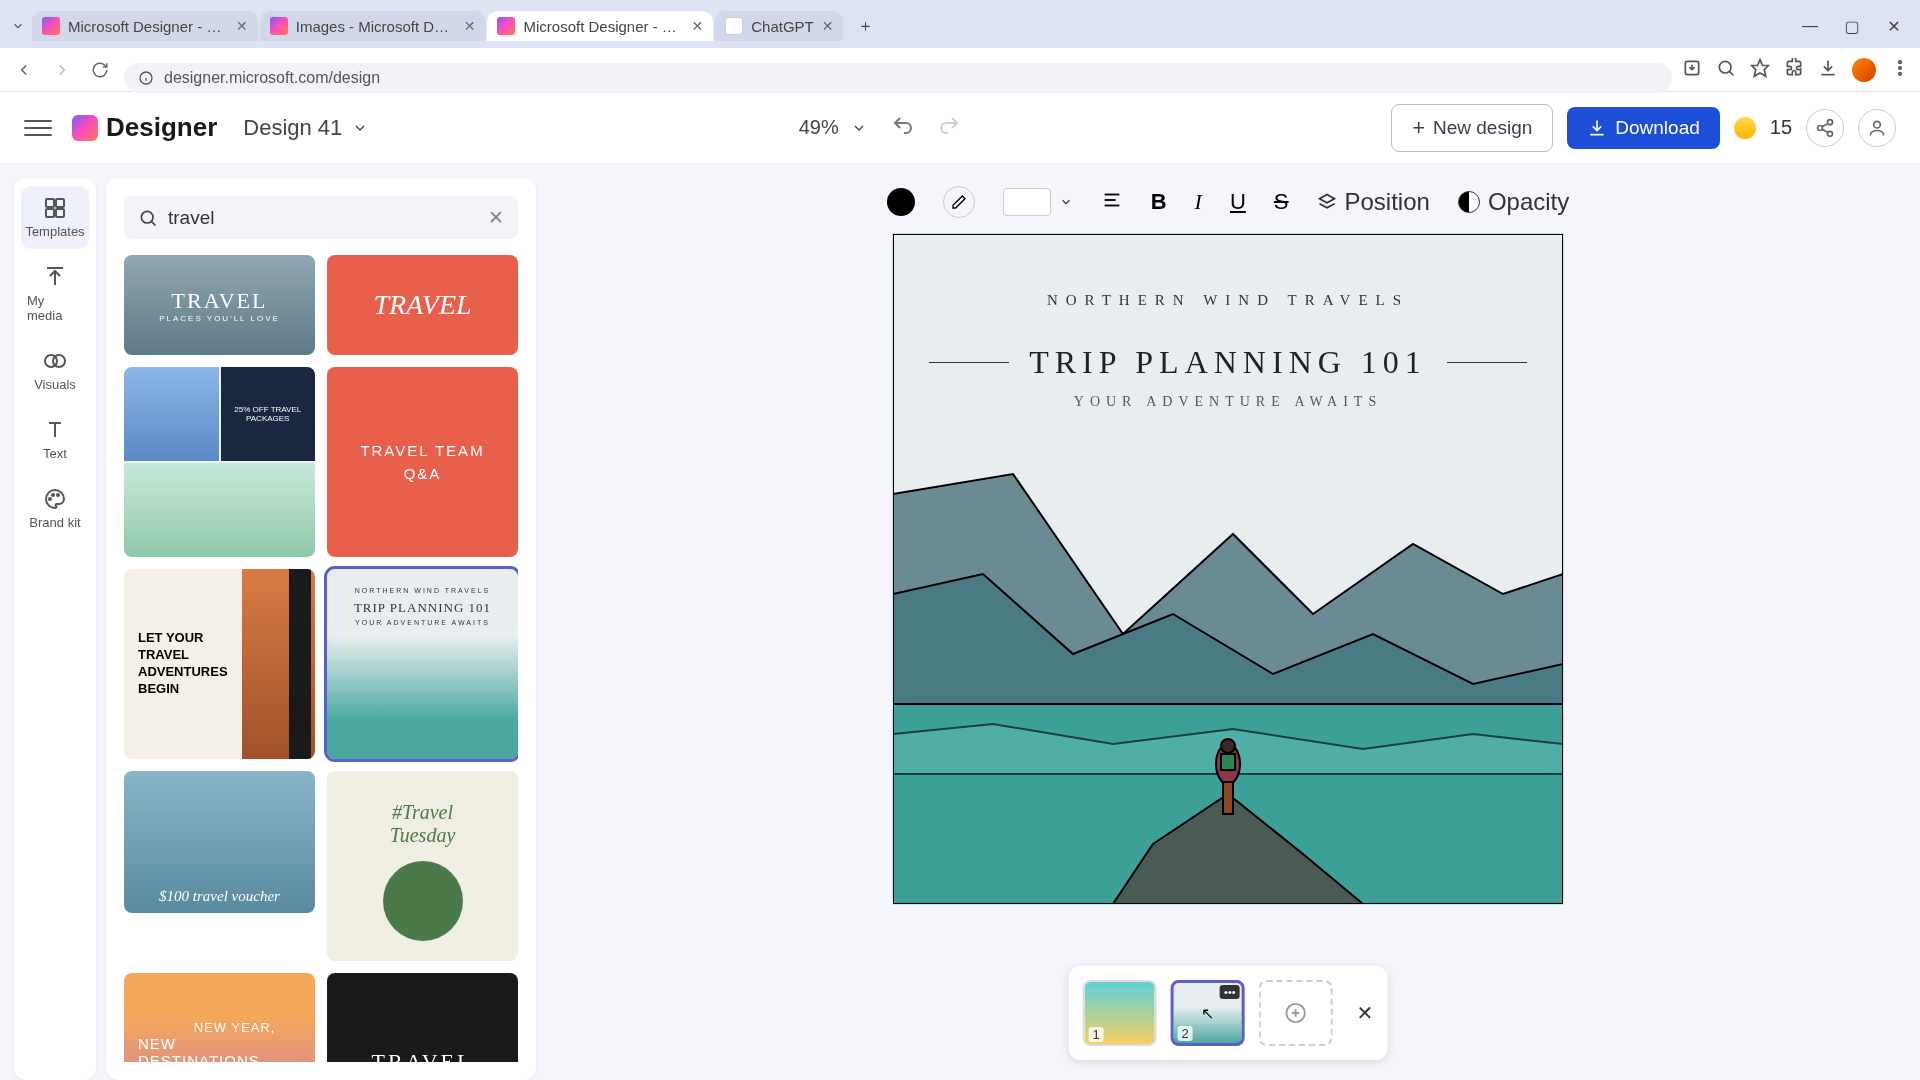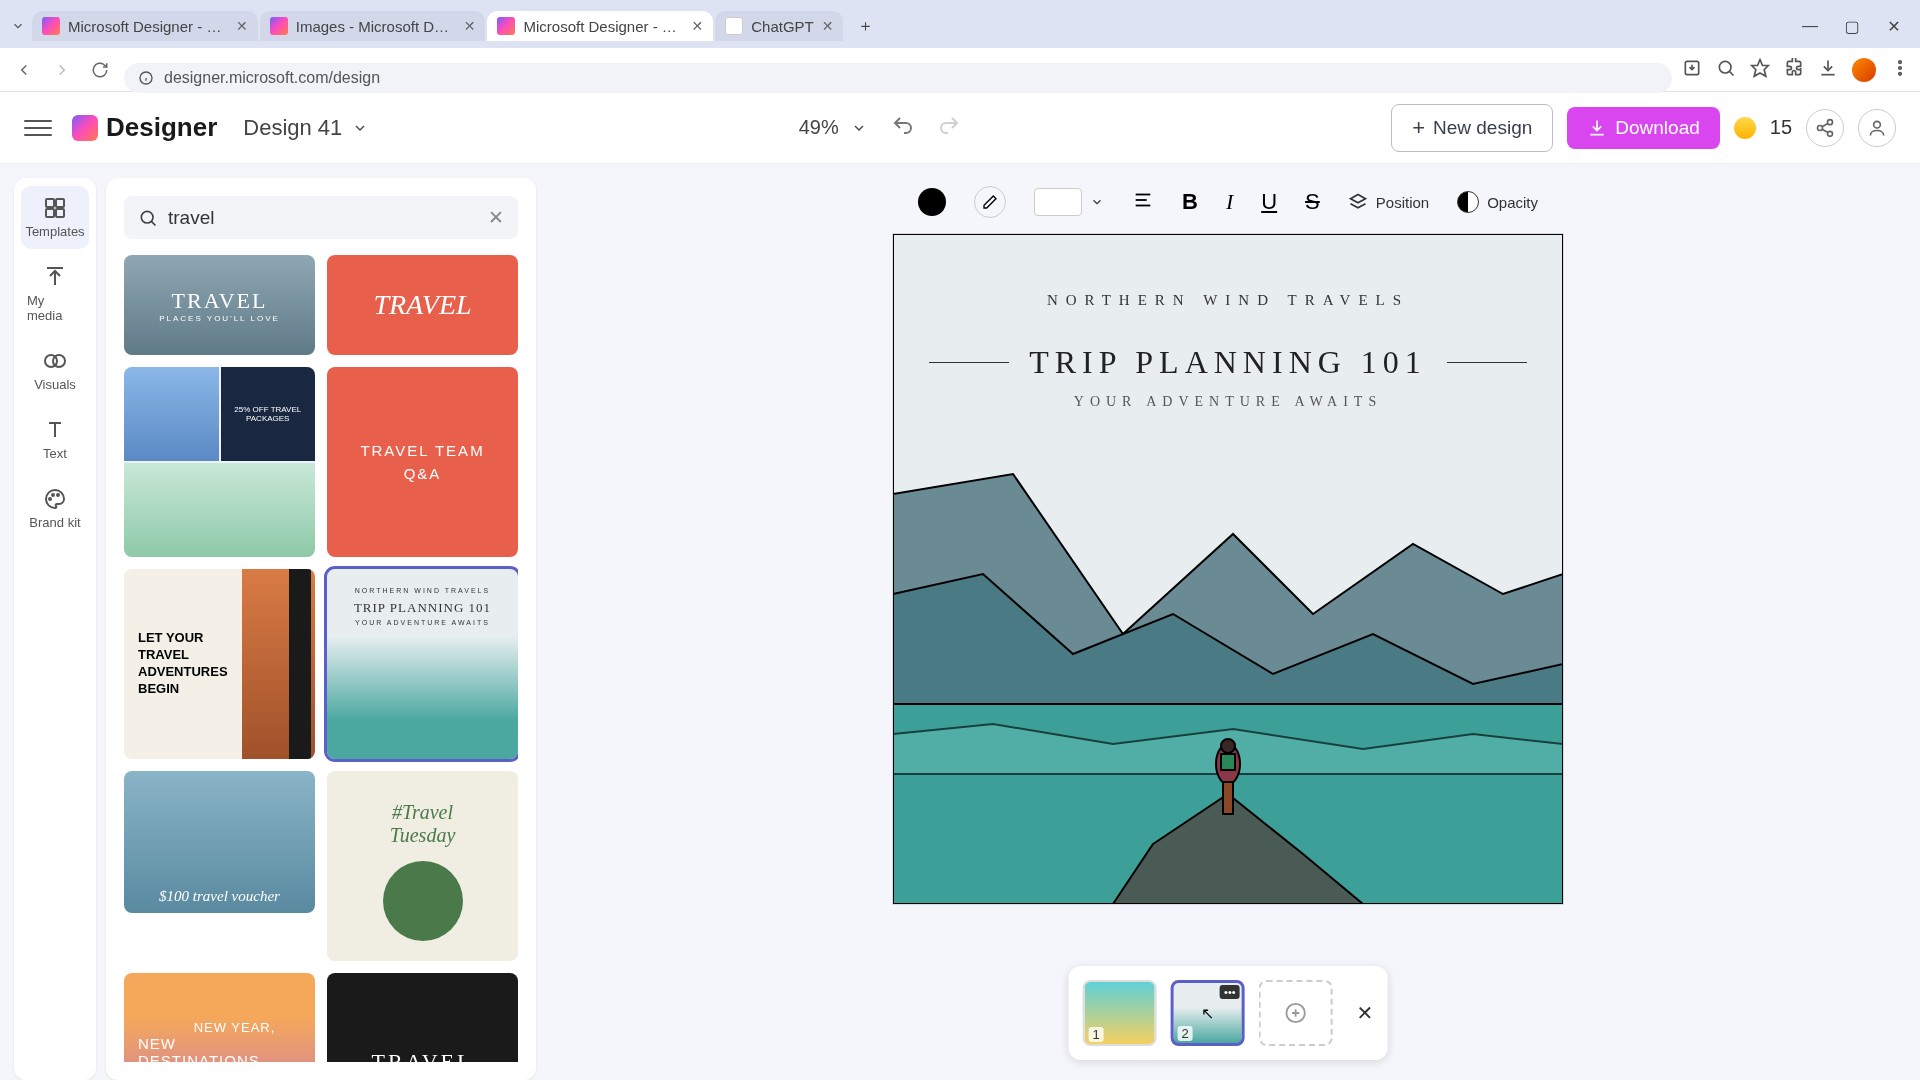--- a/index.html
+++ b/index.html
@@ -30,21 +30,21 @@
 .hamburger span { height:2px; background:#555; border-radius:2px; }
 .logo { display:flex; align-items:center; gap:8px; font-size:26px; font-weight:700; color:#1a1a1a; margin-right:26px; }
 .logo .mark { width:26px; height:26px; border-radius:6px; background: linear-gradient(135deg,#7b5cff,#ff4db8,#ff7b4d); }
 .doc-name { font-size:22px; color:#444; display:flex; align-items:center; gap:10px; }
 .zoom { margin-left:auto; display:flex; align-items:center; gap:12px; color:#444; font-size:20px; }
 .undo-redo { display:flex; gap:22px; margin-left:24px; }
 .undo-redo svg { color:#777; }
 .header-right { margin-left:auto; display:flex; align-items:center; gap:14px; }
 .btn { display:flex; align-items:center; gap:8px; padding:10px 20px; border-radius:8px; font-size:19px; }
 .btn-outline { border:1px solid #b8bdc8; color:#3a3f4d; background:#fff; }
-.btn-primary { background:#d946ef; color:#fff; }
+.btn-primary { background:#1d4ed8; color:#fff; }
 .credits { display:flex; align-items:center; gap:14px; font-size:20px; color:#333; }
 .coin { width:22px; height:22px; border-radius:50%; background:linear-gradient(180deg,#ffd84d,#ffb300); }
 .icon-circle { width:38px; height:38px; border:1px solid #ccc; border-radius:50%; display:flex; align-items:center; justify-content:center; color:#666; }
 
 .app-body { display:flex; height: calc(1080px - 48px - 44px - 72px); background:#f5f6fc; }
 
 
 .rail { width:82px; background:#fff; margin:14px 0 0 14px; border-radius:12px; padding:8px 0; display:flex; flex-direction:column; align-items:center; gap:6px; box-shadow:0 1px 3px rgba(0,0,0,.08); }
 .rail-item { display:flex; flex-direction:column; align-items:center; gap:4px; padding:10px 6px; border-radius:10px; font-size:13px; color:#555; width:68px; }
 .rail-item.active { background:#eef0fc; }
@@ -54,21 +54,21 @@
 .panel { width:430px; background:#fff; margin:14px 0 0 10px; border-radius:12px; padding:18px; display:flex; flex-direction:column; box-shadow:0 1px 3px rgba(0,0,0,.08); }
 .search { display:flex; align-items:center; background:#f3f4f8; border-radius:8px; padding:10px 14px; gap:10px; color:#444; font-size:19px; }
 .search input { border:none; background:transparent; outline:none; font-size:19px; flex:1; color:#333; }
 .grid { margin-top:16px; display:grid; grid-template-columns:1fr 1fr; gap:12px; overflow:auto; }
 .card { border-radius:8px; overflow:hidden; position:relative; }
 .card.selected { outline:3px solid #5b5fc7; }
 
 
 .canvas-wrap { flex:1; display:flex; flex-direction:column; align-items:center; padding:12px 20px; position:relative; }
 .text-toolbar { display:flex; align-items:center; gap:28px; padding:10px 24px; }
-.tt-item { display:flex; align-items:center; gap:8px; color:#333; font-size:15px;text-align:center; }
+.tt-item { display:flex; align-items:center; gap:8px; color:#333; font-size:24px;text-align:center; }
 .swatch-circle { width:28px; height:28px; border-radius:50%; background:#000; }
 .pencil-circle { width:32px; height:32px; border:1px solid #ccc; border-radius:50%; display:flex; align-items:center; justify-content:center; }
 .color-rect { width:48px; height:28px; background:#fff; border:1px solid #ccc; border-radius:4px; }
 .canvas { width:670px; height:670px; background:#fff; box-shadow:0 0 0 1px #d8dbe5; position:relative; overflow:hidden; margin-top:6px; }
 
 .canvas .subtitle { position:absolute; top:58px; left:0; right:0; text-align:center; letter-spacing:8px; font-size:15px; color:#333; font-family: Georgia, serif; }
 .canvas .title-row { position:absolute; top:110px; left:0; right:0; display:flex; align-items:center; justify-content:center; gap:20px; }
 .canvas .rule { height:1px; background:#333; flex:1; max-width:80px; }
 .canvas .title { font-family: Georgia, serif; letter-spacing:6px; font-size:32px; color:#222; }
 .canvas .tagline { position:absolute; top:160px; left:0; right:0; text-align:center; letter-spacing:6px; font-size:14px; color:#555; font-family: Georgia, serif; }

